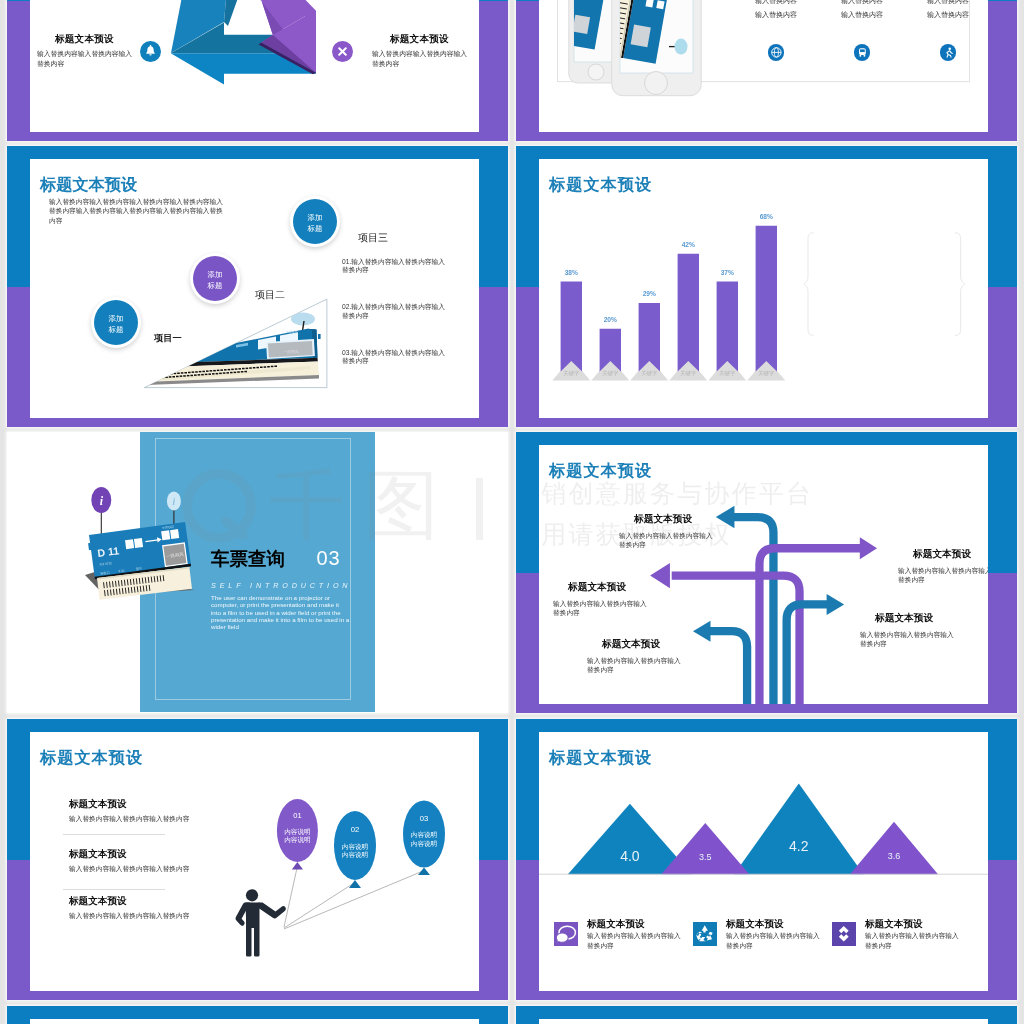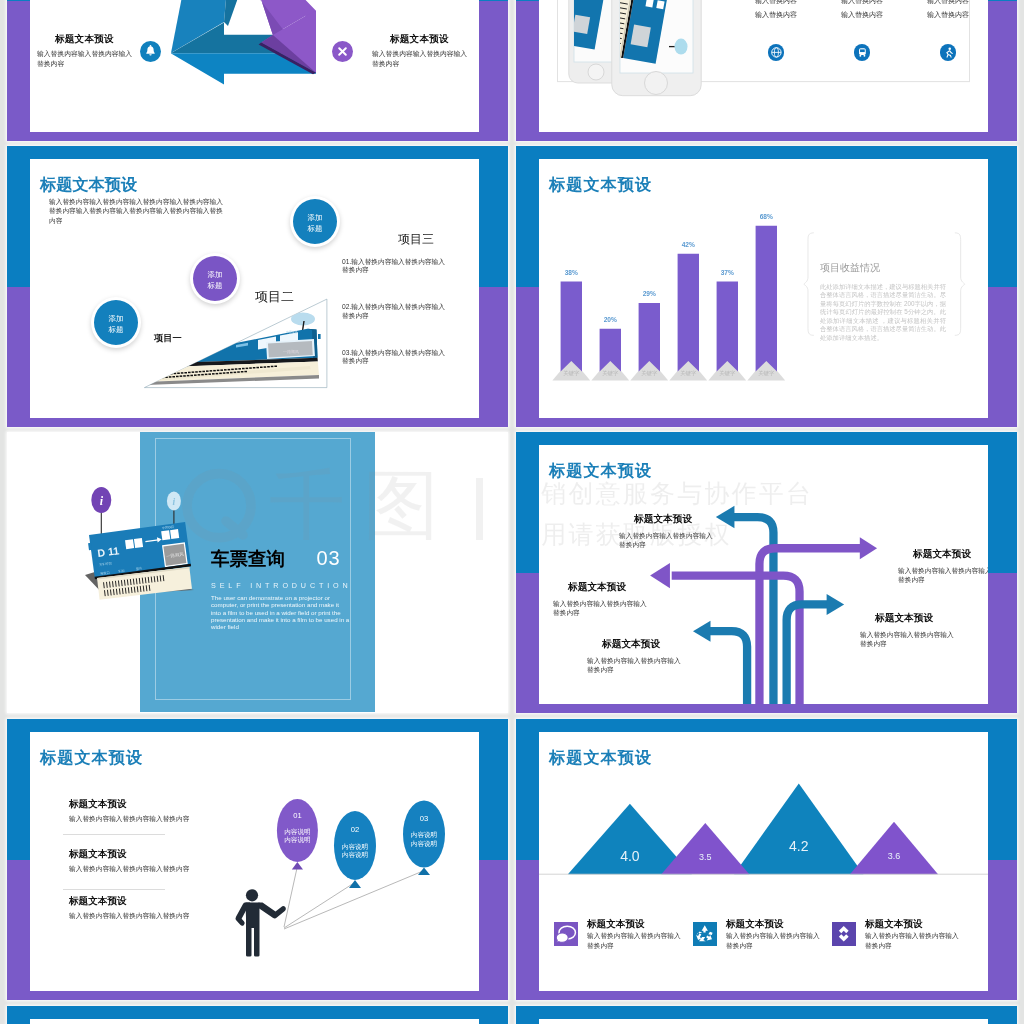--- a/index.html
+++ b/index.html
@@ -175,22 +175,22 @@
           <div>标题</div>
         </div>
       </div>
       <div class="abs" style="left:260px;top:37px;width:50px;height:51px;border-radius:50%;background:#1380bd;border:3px solid #fff;box-shadow:0 2px 5px rgba(0,0,0,.18);box-sizing:border-box;">
         <div style="text-align:center;padding-top:13px;line-height:11px;color:#fff;font-size:7.4px;">
           <div>添加</div>
           <div>标题</div>
         </div>
       </div>
       <div class="abs hd" style="left:124px;top:173px;font-size:9.2px;font-weight:bold;color:#222;">项目一</div>
-      <div class="abs hd" style="left:225px;top:129px;font-size:13px;font-weight:normal;color:#222;">项目二</div>
-      <div class="abs hd" style="left:328px;top:72px;font-size:12px;font-weight:normal;color:#222;margin-left:40px;">项目三</div>
+      <div class="abs hd" style="left:225px;top:129px;font-size:10px;font-weight:normal;color:#222;">项目二</div>
+      <div class="abs hd" style="left:328px;top:72px;font-size:10px;font-weight:normal;color:#222;">项目三</div>
 
       <svg class="abs" style="left:100px;top:130px;" width="220" height="110" viewBox="130 289 220 110">
         <polygon points="326.9,299.1 326.9,387.6 144.4,387.6" fill="#ffffff" stroke="#8da8b6" stroke-width=".6"></polygon>
         <defs>
             <clipPath id="triclip">
               <polygon points="326.9,299.1 326.9,387.6 144.4,387.6"></polygon>
             </clipPath>
           </defs>
         <g clip-path="url(#triclip)">
           <ellipse cx="303" cy="319" rx="12" ry="6.5" fill="#b9dcee"></ellipse>
@@ -309,24 +309,20 @@
         </g>
         <g fill="#5a9ad1" font-size="6.6" font-weight="bold" text-anchor="middle" font-family="Liberation Sans, sans-serif">
           <text x="571.3" y="275">38%</text>
             <text x="610.3" y="322">20%</text>
             <text x="649.3" y="296">29%</text>
           <text x="688.3" y="247">42%</text>
             <text x="727.3" y="275">37%</text>
             <text x="766.3" y="219">68%</text>
         </g>
       </svg>
-      <div class="abs" style="left:281px;top:103px;width:126px;">
-        <div style="color:#9b9b9b;font-size:10px;line-height:11px;">项目收益情况</div>
-        <div style="color:#c3c3c3;font-size:6.3px;line-height:8.44px;margin-top:10px;text-align:justify;">此处添加详细文本描述，建议与标题相关并符合整体语言风格，语言描述尽量简洁生动。尽量将每页幻灯片的字数控制在 200字以内，据统计每页幻灯片的最好控制在 5分钟之内。此处添加详细文本描述 ，建议与标题相关并符合整体语言风格，语言描述尽量简洁生动。此处添加详细文本描述。</div>
-      </div>
       <svg class="abs" style="left:262px;top:73px;" width="14" height="125" viewBox="0 0 12 150">
         <path d="M13 1 C6 1 6 5 6 11 L6 54 C6 60 2 61 1 62.5 C2 64 6 65 6 71 L6 114 C6 120 6 124 13 124" fill="none" stroke="#e0e0e0" stroke-width=".9"></path>
       </svg>
       <svg class="abs" style="left:413px;top:73px;" width="14" height="125" viewBox="0 0 12 150">
         <path d="M1 1 C8 1 8 5 8 11 L8 54 C8 60 12 61 13 62.5 C12 64 8 65 8 71 L8 114 C8 120 8 124 1 124" fill="none" stroke="#e0e0e0" stroke-width=".9"></path>
       </svg>
     </div>
   </div>
 
   <div class="slide" style="left:7px;top:432px;width:501px;height:281px;background:#fff;">
@@ -383,21 +379,21 @@
         <g stroke="#1c1c1c" stroke-width=".9">
           <path d="M103 583 L103 589 M106 583 L106 589 M109 583 L109 589 M112 583 L112 589 M115 583 L115 589 M118 583 L118 589 M121 583 L121 589 M124 583 L124 589 M127 583 L127 589 M130 583 L130 589 M133 583 L133 589 M136 583 L136 589 M139 583 L139 589 M142 583 L142 589 M145 583 L145 589 M148 583 L148 589 M151 583 L151 589 M154 583 L154 589 M157 583 L157 589 M160 583 L160 589 M163 583 L163 589"></path>
           <path d="M103 591 L103 597 M106 591 L106 597 M109 591 L109 597 M112 591 L112 597 M115 591 L115 597 M118 591 L118 597 M121 591 L121 597 M124 591 L124 597 M127 591 L127 597 M130 591 L130 597 M133 591 L133 597 M136 591 L136 597 M139 591 L139 597 M142 591 L142 597 M145 591 L145 597 M148 591 L148 597"></path>
         </g>
       </g>
     </svg>
     <div class="abs" style="left:204px;top:114px;">
       <span style="color:#000000;font-size:18.5px;font-weight:bold;letter-spacing:0px;">车票查询</span>
       <span style="color:#fff;font-size:20px;margin-left:27px;letter-spacing:1px;">03</span>
     </div>
-    <div class="abs" style="left:204px;top:149px;color:#e8f4fb;font-size:7.2px;letter-spacing:3.85px;">SELF INTRODUCTION</div>
+    <div class="abs" style="left:204px;top:149px;color:#e8f4fb;font-size:7.2px;letter-spacing:3.85px;font-style:italic;">SELF INTRODUCTION</div>
     <div class="abs" style="left:204px;top:162px;width:139px;color:#f0f8fc;font-size:6.2px;line-height:7.3px;">The user can demonstrate on a projector or computer, or print the presentation and make it into a film to be used in a wider field or print the presentation and make it into a film to be used in a wider field</div>
   </div>
 
   <div class="slide" style="left:516px;top:432px;width:501px;height:281px;">
     <div class="fr-b"></div>
     <div class="fr-p"></div>
     <div class="inner">
       <div class="ttl abs" style="left:10px;top:17px;font-size:16.2px;line-height:17px;">标题文本预设</div>
       <svg class="abs" style="left:0px;top:0px;" width="449" height="259" viewBox="539 445 449 281">
         <g fill="none" stroke-width="9">

